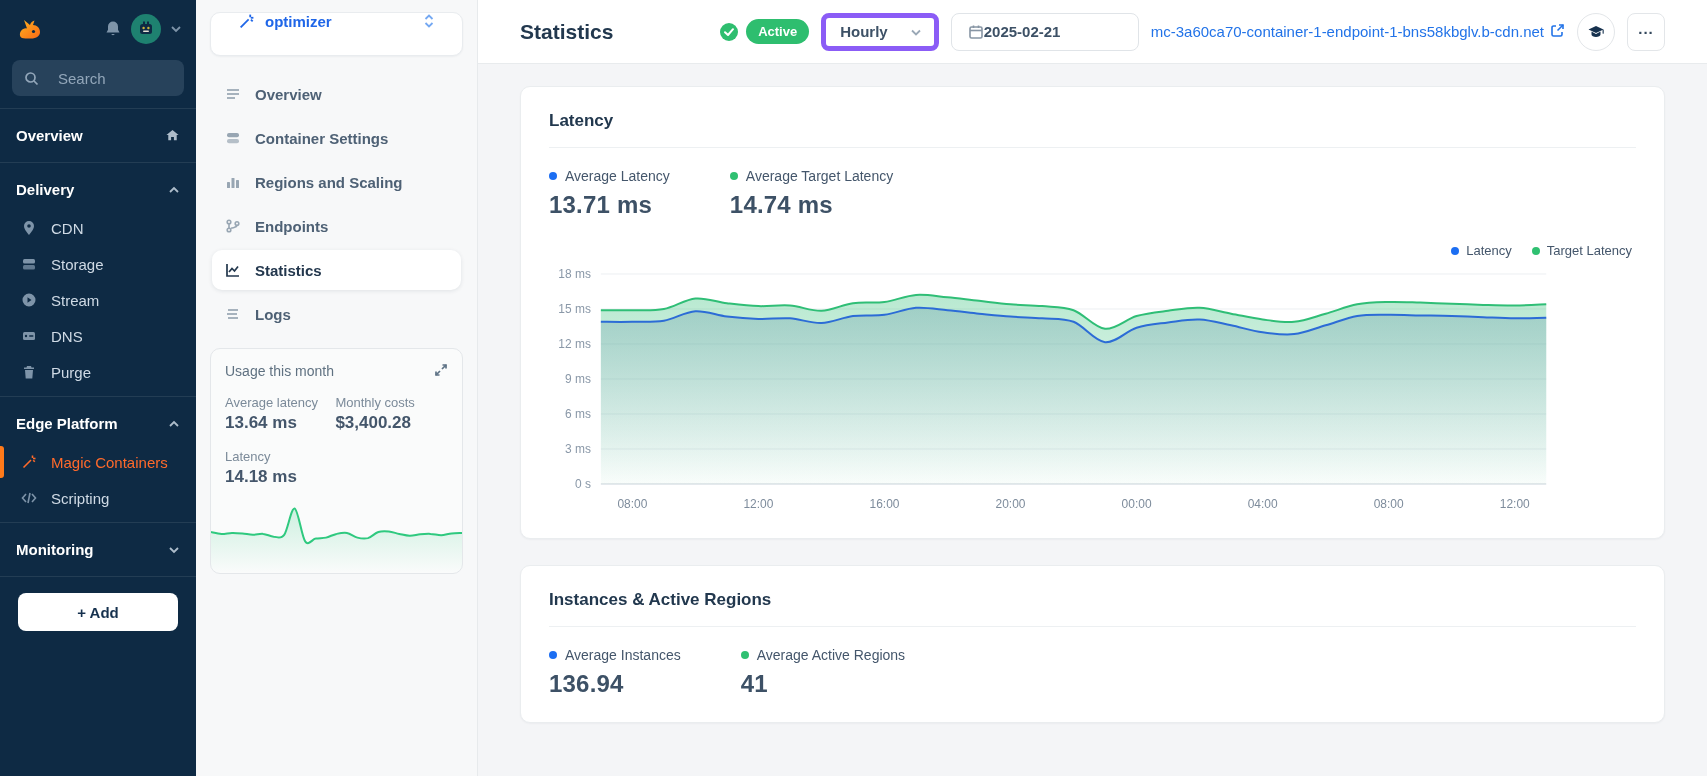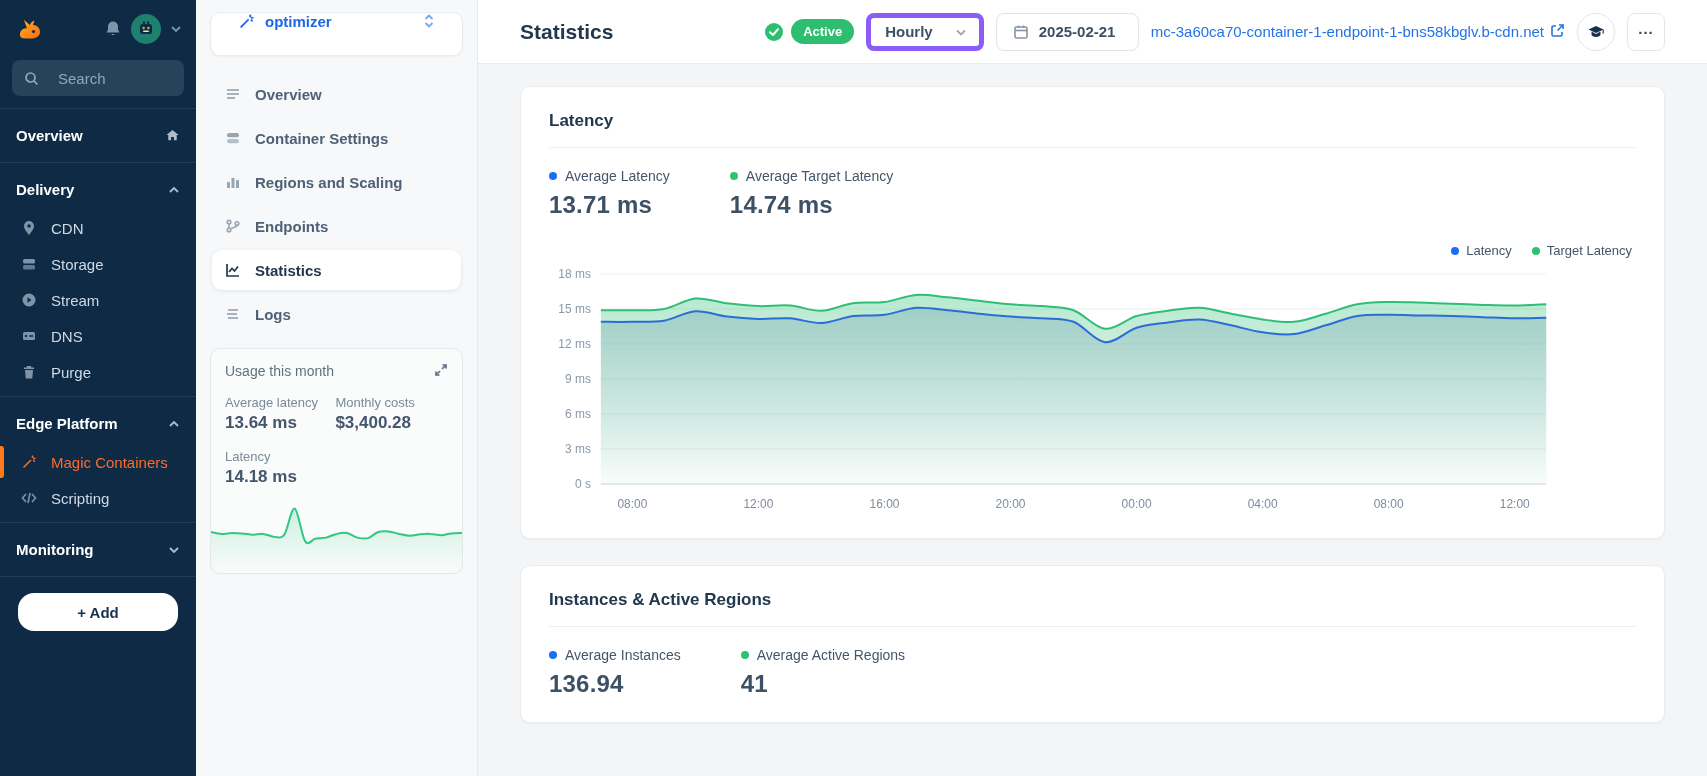--- a/index.html
+++ b/index.html
@@ -19,21 +19,21 @@
   .search input::placeholder { color:#93A7BA; }
   .psb-section { border-top:1px solid rgba(255,255,255,.09); padding:6px 0; }
   .psb-head { display:flex; align-items:center; justify-content:space-between; padding:12px 16px; color:#FFFFFF; font-weight:700; font-size:15px; cursor:pointer; }
   .psb-head .hicon { color:#AEBDCB; }
   .psb-item { position:relative; display:flex; align-items:center; gap:13px; padding:9px 16px 9px 20px; font-size:15px; color:#CFDAE5; cursor:pointer; }
   .psb-item .nicon { width:18px; height:18px; color:#7E94A9; display:flex; align-items:center; justify-content:center; }
   .psb-item.active { color:#FF6A2B; }
   .psb-item.active .nicon { color:#FF6A2B; }
   .psb-item.active::before { content:""; position:absolute; left:0; top:2px; bottom:2px; width:4px; background:#FF7A1A; border-radius:0 3px 3px 0; }
   .add-wrap { border-top:1px solid rgba(255,255,255,.09); padding:16px 18px; }
-  .add-btn { width:100%; height:38px; background:#FFFFFF; color:#16314E; font-weight:700; font-size:15px; border:none; border-radius:16px; cursor:pointer; font-family:inherit; }
+  .add-btn { width:100%; height:38px; background:#FFFFFF; color:#16314E; font-weight:700; font-size:15px; border:none; border-radius:8px; cursor:pointer; font-family:inherit; }
 
   
   .ssb { width:282px; min-width:282px; background:#F7F8F9; border-right:1px solid #E7EAEC; padding:12px 14px; }
   .ctr-select { background:#fff; border:1px solid #E9ECEF; border-radius:10px; height:44px; display:flex; align-items:flex-start; padding:0 27px; gap:10px; color:#1F66E8; font-weight:700; font-size:15px; box-shadow:0 1px 2px rgba(20,40,60,.05); cursor:pointer; }
   .ctr-select .flex { flex:1; }
   .snav { margin:18px 2px 14px; display:flex; flex-direction:column; gap:4px; }
   .snav-item { display:flex; align-items:center; gap:13px; padding:11px 12px; border-radius:10px; color:#4E6175; font-weight:600; font-size:15px; cursor:pointer; }
   .snav-item .nicon { width:18px; height:18px; color:#98A6B3; display:flex; align-items:center; justify-content:center; }
   .snav-item.active { background:#FFFFFF; color:#23374D; box-shadow:0 1px 4px rgba(20,40,60,.10); }
   .snav-item.active .nicon { color:#23374D; }
@@ -46,21 +46,21 @@
   .spark { margin:8px -14px 0; }
 
   
   .main { flex:1; display:flex; flex-direction:column; background:#F4F5F7; min-width:0; }
   .mhead { height:64px; min-height:64px; background:#FFFFFF; border-bottom:1px solid #E8EBED; display:flex; align-items:center; padding:0 42px; justify-content:space-between; }
   .page-title { font-size:21px; font-weight:700; color:#22384E; }
   .mh-right { display:flex; align-items:center; gap:12px; }
   .status-group { display:flex; align-items:center; gap:7px; }
   .badge { background:#2EBE6F; color:#fff; font-size:13px; font-weight:700; padding:5px 12px; border-radius:999px; }
   .selbox { background:#fff; border:5px solid #8b5cf6; border-radius:8px; height:38px; display:flex; align-items:center; padding:0 12px 0 14px; gap:22px; color:#3D5166; font-weight:600; font-size:15px; cursor:pointer; }
-  .datebox { background:#fff; border:1px solid #E0E4E8; border-radius:8px; height:38px; display:flex; align-items:center; padding:0 16px; gap:10px; color:#3D5166; font-weight:600; font-size:15px; cursor:pointer; width:143px; }
+  .datebox { background:#fff; border:1px solid #E0E4E8; border-radius:8px; height:38px; display:flex; align-items:center; padding:0 16px; color:#3D5166; font-weight:600; font-size:15px; cursor:pointer; width:188px; }
   .endpoint { display:flex; align-items:flex-start; gap:6px; color:#2273E8; font-size:15px; text-decoration:none; cursor:pointer; }
   .capbtn { width:38px; height:38px; border-radius:50%; border:1px solid #E3E6E9; background:#fff; display:flex; align-items:center; justify-content:center; color:#16314E; cursor:pointer; }
   .dotsbtn { width:38px; height:38px; border-radius:8px; border:1px solid #E3E6E9; background:#fff; color:#33475C; font-size:15px; font-weight:700; letter-spacing:1px; display:flex; align-items:center; justify-content:center; cursor:pointer; padding-bottom:6px; }
 
   .content { padding:22px 42px; overflow:hidden; }
   .card { background:#fff; border:1px solid #EAEDEF; border-radius:10px; box-shadow:0 1px 2px rgba(16,30,44,.04); padding:24px 28px; margin-bottom:26px; }
   .card-title { font-size:17px; font-weight:700; color:#22384E; }
   .card-divider { height:1px; background:#EDF0F2; margin:16px 0 20px; }
   .stats-row { display:flex; gap:60px; }
   .stat-label { display:flex; align-items:center; gap:8px; font-size:14px; color:#44566B; }

